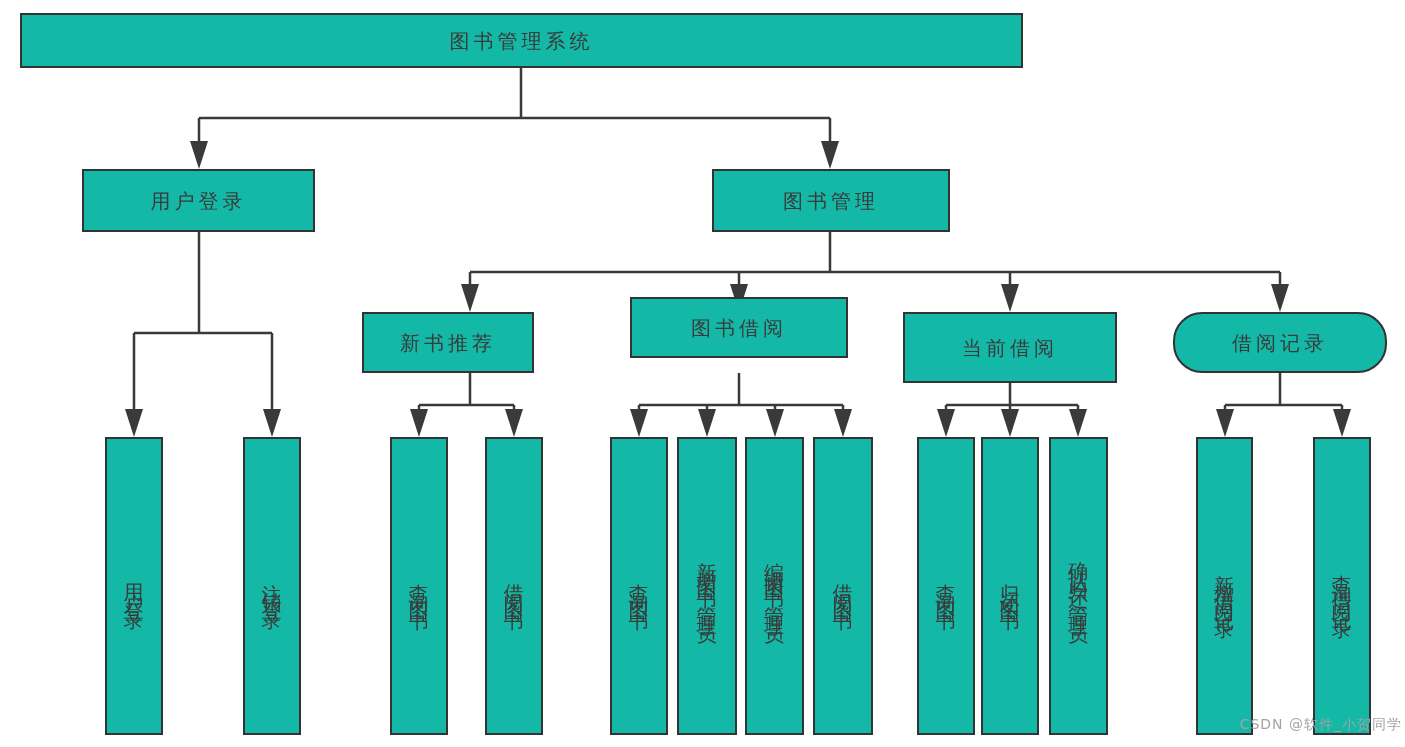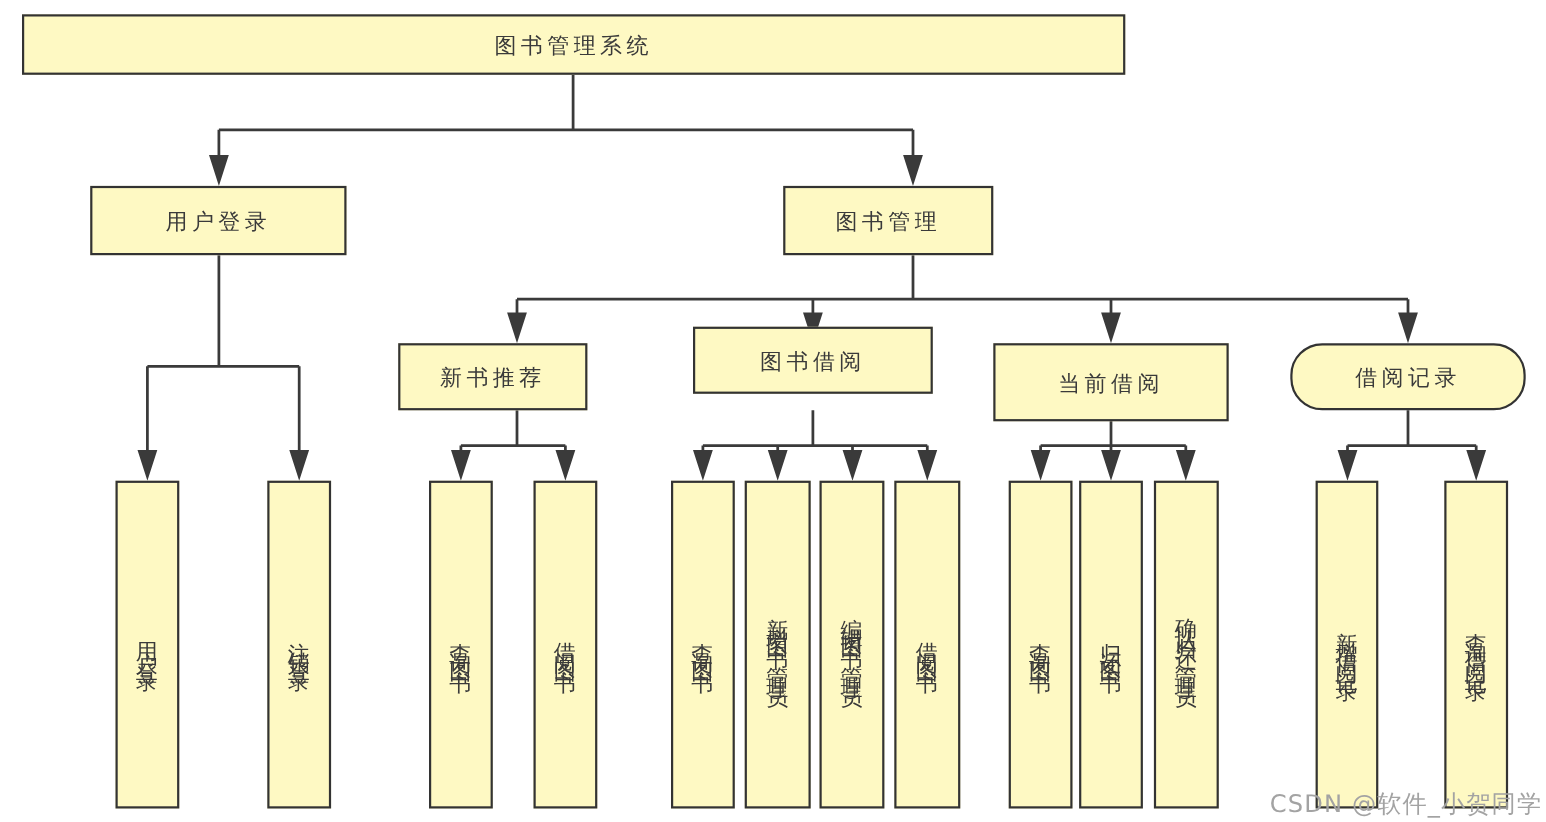--- a/index.html
+++ b/index.html
@@ -18,21 +18,21 @@
     background:var(--bg);
     overflow:hidden;
   }
   #connectors{
     position:absolute;left:0;top:0;width:1405px;height:747px;
     color:var(--line);
   }
   .box{
     position:absolute;
     box-sizing:border-box;
-    background:#fef9c3;
+    background:#14b8a6;
     border:2.5px solid var(--border);
     color:var(--text);
     font-size:20px;
     line-height:1.2;
     display:flex;
     align-items:center;
     justify-content:center;
     letter-spacing:4px;
     white-space:nowrap;
     z-index:2;
@@ -40,21 +40,21 @@
   .v-box{
     writing-mode:vertical-rl;
     text-orientation:mixed;
     letter-spacing:9px;
   }
   #watermark{
     position:absolute;
     right:3px;
     top:716px;
     z-index:5;
-    font-size:22px;
+    font-size:14px;
     color:var(--watermark);
     letter-spacing:1px;
     white-space:nowrap;
   }
 </style>
 </head>
 <body>
 
 <div id="stage">
 
@@ -71,21 +71,21 @@
              M125 409 H143 L134 437 Z M263 409 H281 L272 437 Z
              M410 409 H428 L419 437 Z M505 409 H523 L514 437 Z
              M630 409 H648 L639 437 Z M698 409 H716 L707 437 Z M766 409 H784 L775 437 Z M834 409 H852 L843 437 Z
              M937 409 H955 L946 437 Z M1001 409 H1019 L1010 437 Z M1069 409 H1087 L1078 437 Z
              M1216 409 H1234 L1225 437 Z M1333 409 H1351 L1342 437 Z"></path>
   </svg>
 
   <div class="box" style="left:20px;top:13px;width:1003px;height:55px;">图书管理系统</div>
 
   <div class="box" style="left:82px;top:169px;width:233px;height:63px;">用户登录</div>
-  <div class="box" style="left:712px;top:169px;width:191px;height:63px;">图书管理</div>
+  <div class="box" style="left:712px;top:169px;width:238px;height:63px;">图书管理</div>
 
   <div class="box" style="left:362px;top:312px;width:172px;height:61px;">新书推荐</div>
   <div class="box" style="left:630px;top:297px;width:218px;height:61px;">图书借阅</div>
   <div class="box" style="left:903px;top:312px;width:214px;height:71px;">当前借阅</div>
   <div class="box" style="left:1173px;top:312px;width:214px;height:61px;border-radius:29px;">借阅记录</div>
 
   <div class="box v-box" style="left:105px;top:437px;width:58px;height:298px;">用户登录</div>
   <div class="box v-box" style="left:243px;top:437px;width:58px;height:298px;">注销登录</div>
 
   <div class="box v-box" style="left:390px;top:437px;width:58px;height:298px;">查询图书</div>

